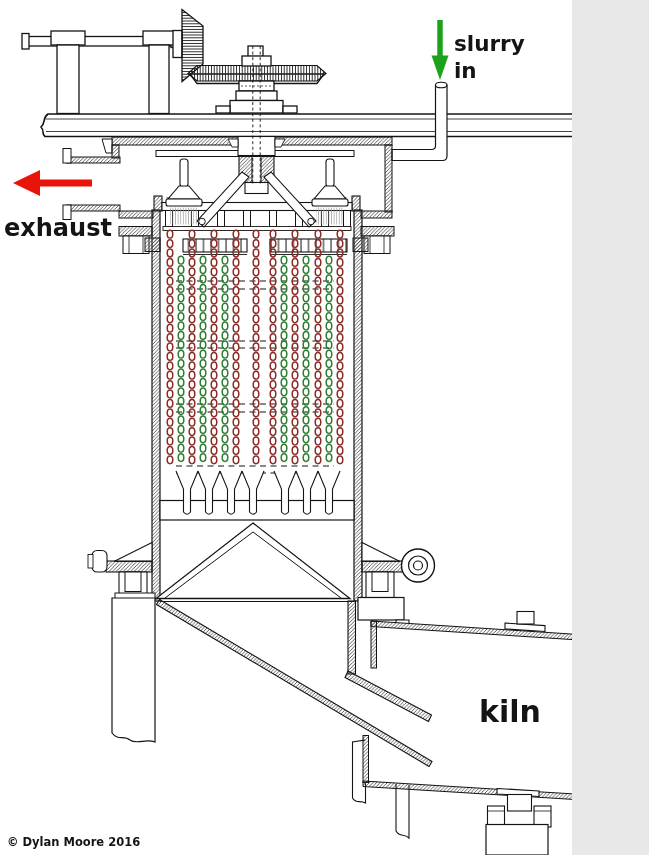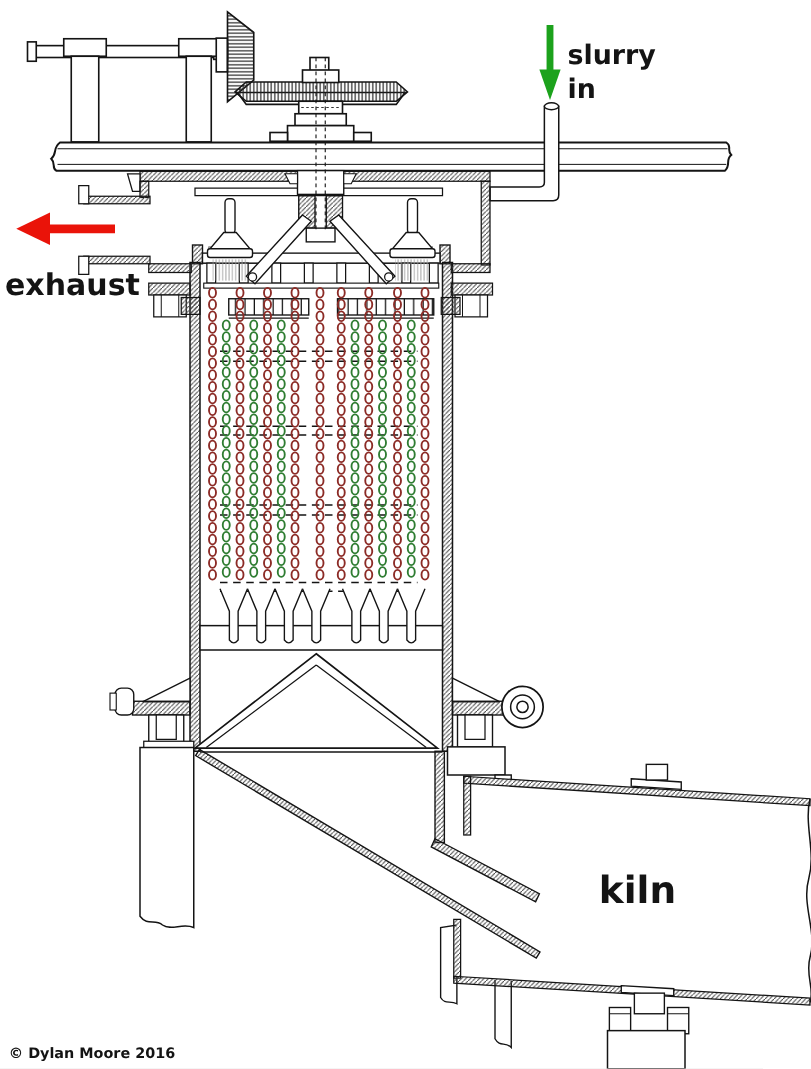--- a/index.html
+++ b/index.html
@@ -1,21 +1,21 @@
 <!DOCTYPE html>
 <html style="--background: #ffffff; --line: #141414; --slurry-arrow: #1ca21c; --exhaust-arrow: #ea1309; --chain-red: #8c2b26; --chain-green: #2f7d32;"><head>
 <meta charset="utf-8">
 <style>
   :root{
     --background:#ffffff; --line:#141414;
     --slurry-arrow:#1ca21c; --exhaust-arrow:#ea1309;
     --chain-red:#8c2b26; --chain-green:#2f7d32;
   }
   html,body{margin:0;padding:0;background:#e8e8e8;}
-  .stage{width:649px;height:855px;background:var(--background);position:relative;overflow:hidden;}
+  .stage{width:572px;height:855px;background:var(--background);position:relative;overflow:hidden;}
   svg{display:block;}
   .lbl{fill:var(--line);stroke:none;font-family:"DejaVu Sans","Liberation Sans",sans-serif;font-weight:700;}
 </style>
 </head>
 <body>
 
 <div class="stage">
 <svg viewBox="0 0 649 855" width="649" height="855" xmlns="http://www.w3.org/2000/svg">
   <defs>
     <pattern id="pH" patternUnits="userSpaceOnUse" width="3.6" height="3.6">

